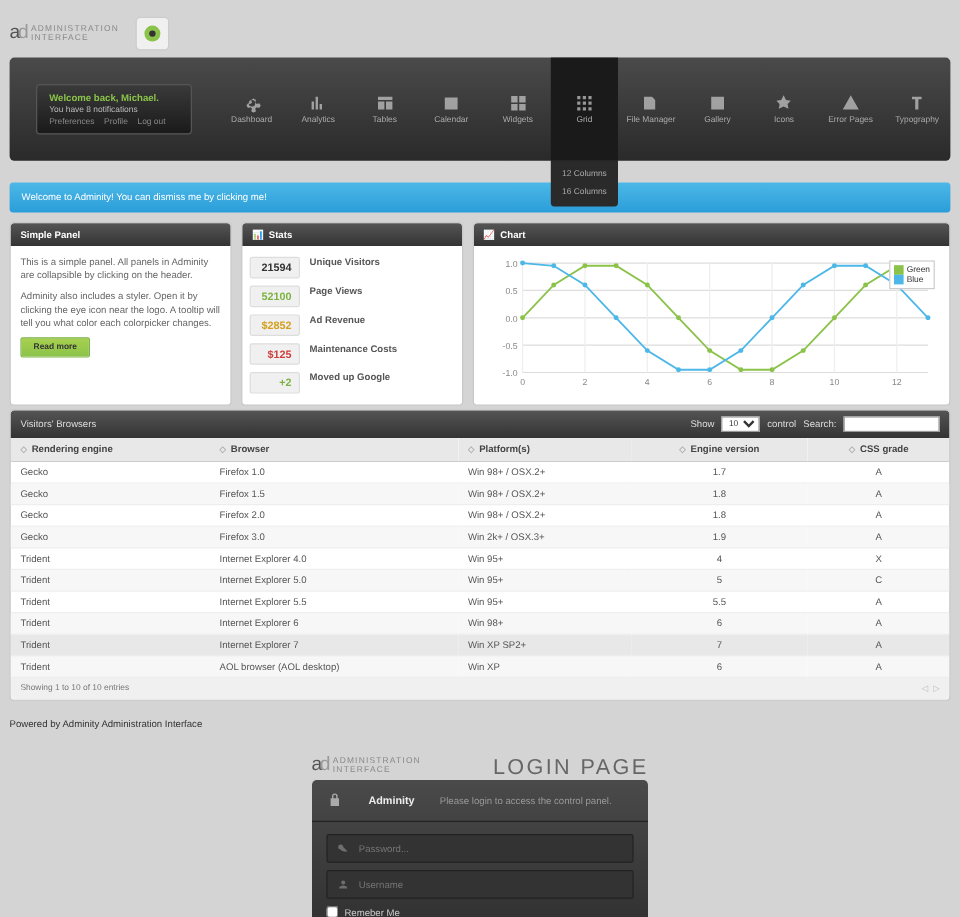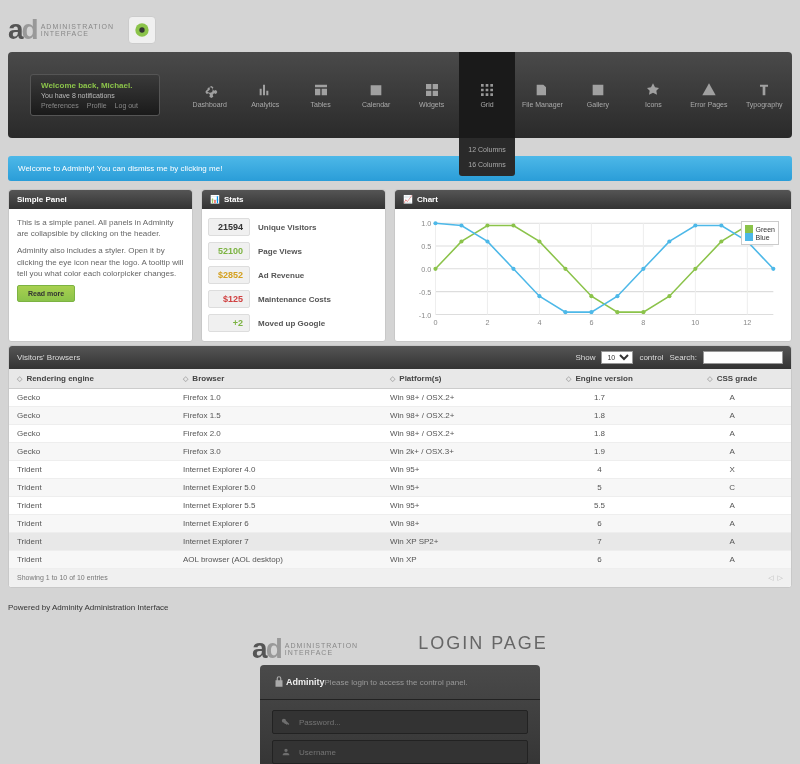--- a/index.html
+++ b/index.html
@@ -1,20 +1,20 @@
 <!DOCTYPE html>
 <html><head>
 <meta charset="utf-8">
 <style>
 *{margin:0;padding:0;box-sizing:border-box;font-family:Arial,sans-serif}
 body{background:#d4d4d4;font-size:10px;color:#333}
 .page{width:800px;margin:0 auto;padding:8px}
 .header{display:flex;align-items:center;gap:8px;padding:6px 0}
 .logo{display:flex;align-items:center;gap:4px}
-.logo-ad{font-size:28px;font-weight:700;color:#555;letter-spacing:-2px}
+.logo-ad{font-size:16px;font-weight:400;color:#555;letter-spacing:-2px}
 .logo-ad .d{color:#999}
 .logo-txt{font-size:7px;color:#888;letter-spacing:1px;line-height:1}
 .eye-btn{width:28px;height:28px;background:#f0f0f0;border:1px solid #ccc;border-radius:4px;display:flex;align-items:center;justify-content:center;margin-left:6px}
 .eye-btn svg{width:16px;height:16px}
 .topbar{background:linear-gradient(#4a4a4a,#2a2a2a);border-radius:4px;display:flex;align-items:stretch;padding:0;overflow:visible;position:relative}
 .welcome-box{background:linear-gradient(#3a3a3a,#1a1a1a);border:1px solid #555;border-radius:3px;margin:22px;padding:6px 10px;min-width:130px}
 .welcome-title{color:#8bc34a;font-weight:bold;font-size:8px}
 .welcome-sub{color:#bbb;font-size:7px;margin-top:2px}
 .welcome-links{color:#888;font-size:7px;margin-top:3px;display:flex;gap:8px}
 .nav{display:flex;flex:1}
@@ -24,21 +24,21 @@
 .nav-dropdown{position:absolute;top:100%;left:0;right:0;background:#2a2a2a;border-radius:0 0 3px 3px;padding:4px 0}
 .nav-dd-item{color:#aaa;font-size:7px;padding:4px 8px;text-align:center}
 .alert{background:linear-gradient(#4db8e8,#2a9dd8);color:#fff;padding:8px 10px;border-radius:3px;margin-top:18px;font-size:8px}
 .row{display:flex;gap:8px;margin-top:8px}
 .box{background:#fff;border:1px solid #c8c8c8;border-radius:3px;flex:1}
 .box-head{background:linear-gradient(#555,#333);color:#fff;padding:5px 8px;font-size:8px;font-weight:bold;border-radius:3px 3px 0 0;display:flex;align-items:center;gap:4px}
 .box-content{padding:8px;font-size:8px;color:#666;line-height:1.4}
 .box-content p{margin-bottom:6px}
 .btn-read{background:linear-gradient(#a8d050,#8bc34a);border:1px solid #7cb342;color:#333;padding:4px 10px;font-size:7px;border-radius:2px;cursor:pointer;font-weight:bold}
 .stats-list{padding:6px}
-.stat-row{display:flex;align-items:center;gap:8px;padding:3px 0}
+.stat-row{display:flex;align-items:flex-start;gap:8px;padding:3px 0}
 .stat-badge{background:#f0f0f0;border:1px solid #ddd;border-radius:2px;padding:3px 6px;min-width:42px;text-align:right;font-size:9px;font-weight:bold}
 .stat-badge.green{color:#7cb342}
 .stat-badge.yellow{color:#d4a020}
 .stat-badge.red{color:#d04040}
 .stat-label{font-size:8px;color:#555;font-weight:bold}
 .chart-area{padding:8px;height:130px;position:relative}
 .chart-svg{width:100%;height:100%}
 .chart-legend{position:absolute;top:12px;right:12px;background:#fff;border:1px solid #ccc;padding:3px;font-size:7px}
 .chart-legend div{display:flex;align-items:center;gap:3px}
 .legend-sq{width:8px;height:8px}
@@ -54,21 +54,21 @@
 tbody tr:nth-child(even){background:#f7f7f7}
 tbody tr.hl{background:#e8e8e8}
 .table-footer{background:#f0f0f0;padding:5px 8px;display:flex;justify-content:space-between;font-size:7px;color:#777;border-radius:0 0 3px 3px}
 .pager{display:flex;gap:4px}
 .pager span{color:#bbb}
 .powered{text-align:left;font-size:8px;font-weight:normal;color:#333;margin:15px 0}
 .login-section{display:flex;gap:40px;justify-content:center;align-items:flex-start;margin-top:10px}
 .login-logo{display:flex;align-items:center;gap:4px;padding-top:6px}
 .login-title{font-size:18px;color:#666;letter-spacing:2px;font-weight:400;padding-top:6px}
 .login-box{background:linear-gradient(#4a4a4a,#2a2a2a);border-radius:4px;width:280px;padding:0;margin:0 auto}
-.login-head{padding:10px 12px;display:flex;align-items:center;gap:0;border-bottom:1px solid #222}
+.login-head{padding:10px 12px;display:flex;align-items:center;gap:21px;border-bottom:1px solid #222}
 .login-head-title{color:#eee;font-weight:bold;font-size:9px}
 .login-head-sub{color:#999;font-size:8px}
 .login-body{padding:10px 12px}
 .login-field{background:#333;border:1px solid #222;border-radius:2px;padding:6px 8px;display:flex;align-items:center;gap:8px;margin-bottom:6px}
 .login-field input{background:transparent;border:none;color:#aaa;font-size:8px;flex:1;outline:none}
 .login-field svg{width:10px;height:10px;opacity:0.5}
 .login-remember{display:flex;align-items:center;gap:5px;color:#ccc;font-size:8px;margin:6px 0}
 .login-remember input{width:10px;height:10px}
 .login-footer{display:flex;justify-content:space-between;align-items:center;margin-top:8px}
 .btn-login{background:linear-gradient(#a8d050,#8bc34a);border:1px solid #7cb342;color:#333;padding:5px 14px;font-size:8px;border-radius:2px;cursor:pointer;font-weight:bold}

